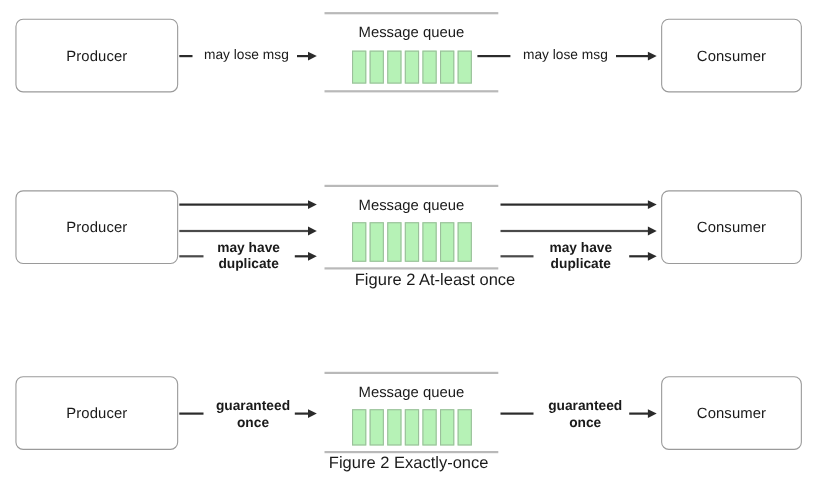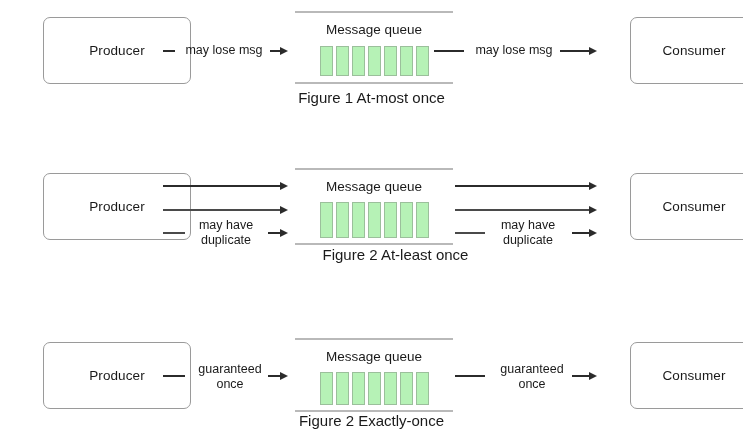--- a/index.html
+++ b/index.html
@@ -28,21 +28,20 @@
   
   .node-box {
     position: absolute;
     background: #ffffff;
     border: 1px solid #9a9a9a;
     border-radius: 7px;
     box-sizing: border-box;
     display: flex;
     align-items: center;
     justify-content: center;
-    margin-left: 29px;
   }
   .node-label {
     font-size: 13.5px;
     color: #1a1a1a;
     letter-spacing: .1px;
     white-space: nowrap;
   }
 
   
   .queue {
@@ -100,21 +99,21 @@
   }
 
   .edge-label {
     position: absolute;
     font-size: 12.5px;
     color: #1a1a1a;
     text-align: center;
     white-space: nowrap;
     line-height: 15px;
   }
-  .edge-label.two-line { white-space: normal; }
+  .edge-label.two-line { white-space: normal; font-weight: bold; }
 
   
   .caption {
     position: absolute;
     left: 0;
     width: 743px;
     text-align: center;
     font-size: 15px;
     color: #1a1a1a;
     white-space: nowrap;
@@ -151,21 +150,20 @@
 
   <div class="line" style="left:434px; top:50px; width:30px;"></div>
   <div class="edge-label" style="left:468px; top:43px; width:92px;">may lose msg</div>
   <div class="line" style="left:560px; top:50px; width:32px;"></div>
   <div class="arrowhead" style="left:589px; top:46.5px;"></div>
 
   <div class="node-box" style="left:601px; top:17px; width:128px; height:67px;">
     <span class="node-label">Consumer</span>
   </div>
 
-  <div class="caption" style="top:89px;">Figure 1 At-most once</div>
 </div>
 
 <div class="figure" id="figure-2">
 
   <div class="node-box" style="left:14px; top:13px; width:148px; height:67px;">
     <span class="node-label">Producer</span>
   </div>
 
   <div class="line" style="left:163px; top:25px; width:119px;"></div>
   <div class="arrowhead" style="left:280px; top:21.5px;"></div>

